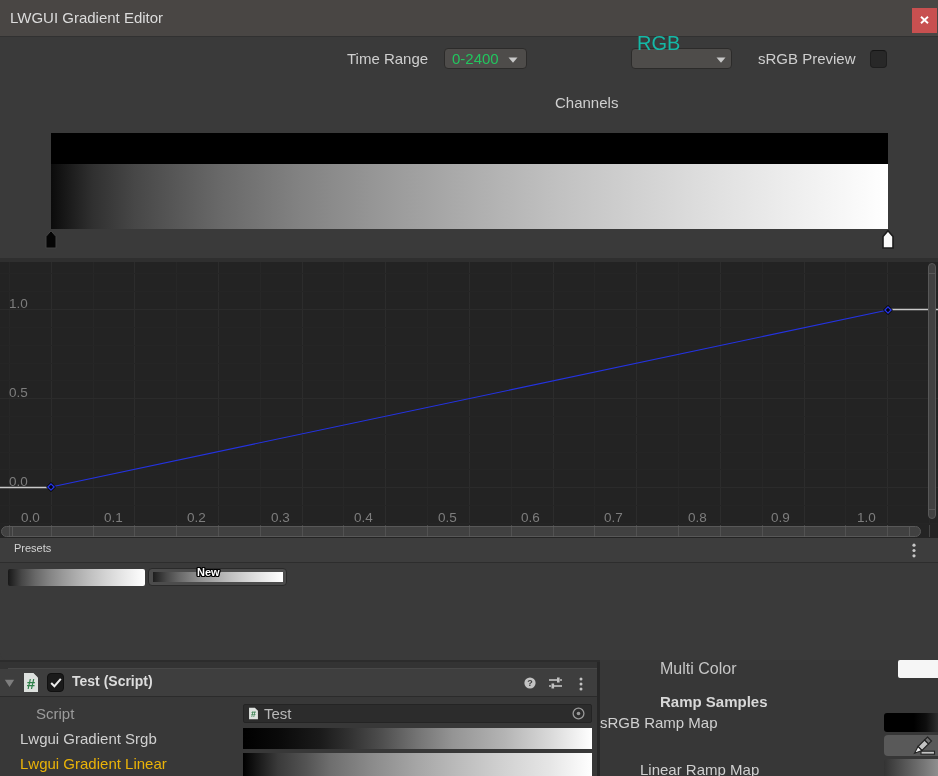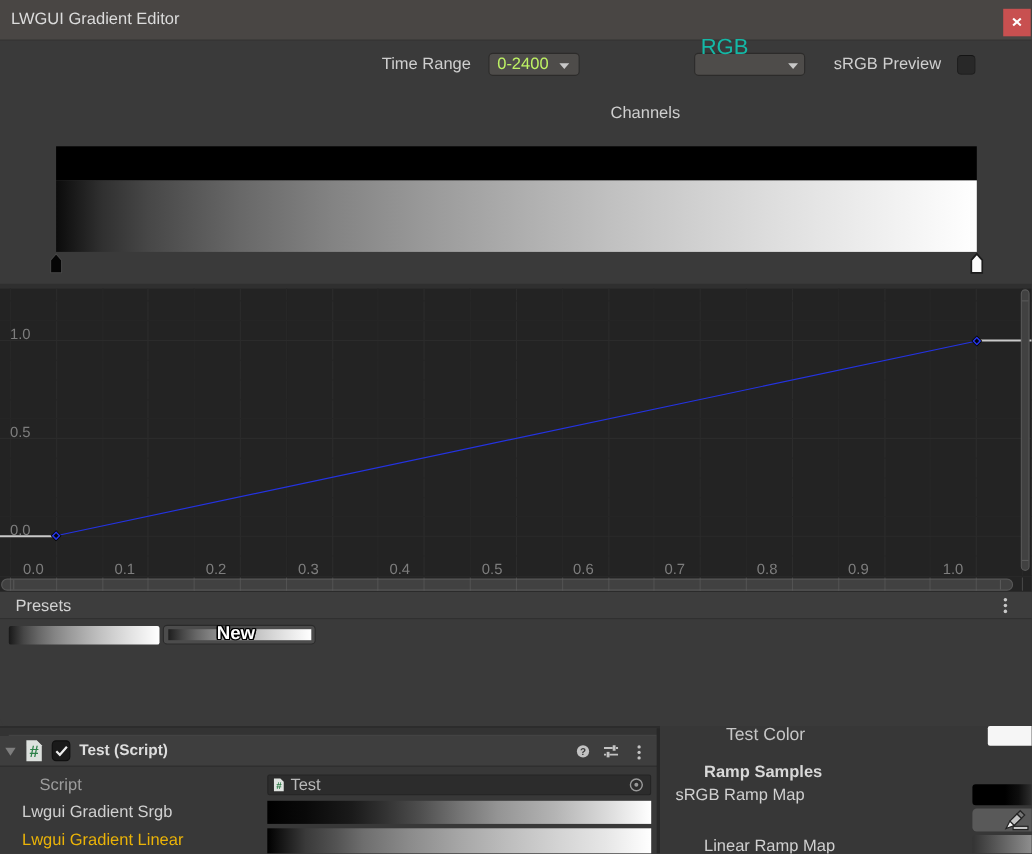--- a/index.html
+++ b/index.html
@@ -11,21 +11,21 @@
 
 <div class="abs" style="left:0;top:0;width:938px;height:36px;background:#494644;border-bottom:1px solid #313131;box-sizing:content-box;"></div>
 <div class="abs" style="left:10px;top:9px;font-size:15px;color:#dcdcdc;">LWGUI Gradient Editor</div>
 <div class="abs" style="left:912px;top:8px;width:25px;height:25px;background:#c85050;"></div>
 <svg class="abs" style="left:920px;top:16px;" width="9" height="8" viewBox="0 0 9 8">
   <path d="M1 0.8 L8 7.2 M8 0.8 L1 7.2" stroke="#fff" stroke-width="1.9"></path>
 </svg>
 
 <div class="abs" style="left:347px;top:50px;font-size:15px;color:#cfcfcf;">Time Range</div>
 <div class="abs" style="left:444px;top:48px;width:83px;height:21px;background:#4e4c4a;border:1px solid #2c2b2a;border-radius:4px;box-sizing:border-box;"></div>
-<div class="abs" style="left:452px;top:50px;font-size:15px;color:#bef264;">0-2400</div>
+<div class="abs" style="left:452px;top:50px;font-size:15px;color:#22c55e;">0-2400</div>
 <svg class="abs" style="left:507px;top:56px;" width="12" height="8" viewBox="0 0 12 8">
     <path d="M1.5 1.5 L10.5 1.5 L6 6.8 Z" fill="#c8c8c8"></path>
   </svg>
 
 <div class="abs" style="left:555px;top:50px;font-size:15px;color:#cfcfcf;margin-top:44px;">Channels</div>
 <div class="abs" style="left:631px;top:48px;width:101px;height:21px;background:#4e4c4a;border:1px solid #2c2b2a;border-radius:4px;box-sizing:border-box;"></div>
 <div class="abs" style="left:637px;top:32px;font-size:20px;color:#14b8a6;">RGB</div>
 <svg class="abs" style="left:715px;top:56px;" width="12" height="8" viewBox="0 0 12 8">
     <path d="M1.5 1.5 L10.5 1.5 L6 6.8 Z" fill="#c8c8c8"></path>
   </svg>
@@ -156,31 +156,31 @@
       <line x1="720.5" y1="1" x2="720.5" y2="13"></line>
     <line x1="762.5" y1="1" x2="762.5" y2="13"></line>
       <line x1="804.5" y1="1" x2="804.5" y2="13"></line>
     <line x1="845.5" y1="1" x2="845.5" y2="13"></line>
       <line x1="887.5" y1="1" x2="887.5" y2="13"></line>
     <line x1="929.5" y1="1" x2="929.5" y2="13"></line>
   </g>
 </svg>
 
 <div class="abs" style="left:0;top:538px;width:938px;height:25px;background:#3d3d3d;border-bottom:1px solid #2d2d2d;box-sizing:border-box;"></div>
-<div class="abs" style="left:14px;top:542px;font-size:15px;color:#d2d2d2;">Presets</div>
+<div class="abs" style="left:14px;top:542px;font-size:11px;color:#d2d2d2;">Presets</div>
 <svg class="abs" style="left:911px;top:543px;" width="6" height="15" viewBox="0 0 6 15">
   <circle cx="3" cy="2.2" r="1.6" fill="#c8c8c8"></circle>
     <circle cx="3" cy="7.5" r="1.6" fill="#c8c8c8"></circle>
     <circle cx="3" cy="12.8" r="1.6" fill="#c8c8c8"></circle>
 </svg>
 <div class="abs" style="left:0;top:563px;width:938px;height:97px;background:#3a3a3a;border-radius:0 0 0 7px;"></div>
 <div class="abs" style="left:8px;top:569px;width:137px;height:17px;background:linear-gradient(to right,#181818 0%,#474747 10%,#686868 20%,#838383 30%,#999999 40%,#adadad 50%,#c0c0c0 60%,#d1d1d1 70%,#e1e1e1 80%,#f0f0f0 90%,#ffffff 100%);border-radius:2px;"></div>
 <div class="abs" style="left:148px;top:568px;width:139px;height:18px;background:#4c4c4c;border:1px solid #2a2a2a;border-radius:4px;box-sizing:border-box;"></div>
 <div class="abs" style="left:153px;top:572px;width:130px;height:10px;background:linear-gradient(to right,#1e1e1e 0%,#474747 10%,#686868 20%,#838383 30%,#999999 40%,#adadad 50%,#c0c0c0 60%,#d1d1d1 70%,#e1e1e1 80%,#f0f0f0 90%,#ffffff 100%);"></div>
-<div class="abs" style="left:197px;top:566px;font-size:17px;font-weight:bold;color:#ffffff;text-shadow:-1.2px 0 0 #000,1.2px 0 0 #000,0 -1.2px 0 #000,0 1.2px 0 #000,-1px -1px 0 #000,1px 1px 0 #000,-1px 1px 0 #000,1px -1px 0 #000;">New</div>
+<div class="abs" style="left:197px;top:566px;font-size:11px;font-weight:bold;color:#ffffff;text-shadow:-1.2px 0 0 #000,1.2px 0 0 #000,0 -1.2px 0 #000,0 1.2px 0 #000,-1px -1px 0 #000,1px 1px 0 #000,-1px 1px 0 #000,1px -1px 0 #000;">New</div>
 
 <div class="abs" style="left:0;top:660px;width:938px;height:2px;background:#2c2c2c;"></div>
 <div class="abs" style="left:0;top:662px;width:600px;height:114px;background:#383838;"></div>
 <div class="abs" style="left:0;top:662px;width:597px;height:7px;background:#333333;"></div>
 <div class="abs" style="left:8px;top:668px;width:589px;height:1px;background:#484848;"></div>
 <div class="abs" style="left:0;top:669px;width:598px;height:28px;background:#3e3e3e;border-bottom:1px solid #2b2b2b;box-sizing:border-box;"></div>
 
 <svg class="abs" style="left:4px;top:679px;" width="11" height="9" viewBox="0 0 11 9">
     <path d="M0.8 0.8 L10.2 0.8 L5.5 8 Z" fill="#7e7e7e"></path>
   </svg>
@@ -230,24 +230,24 @@
 </svg>
 
 <div class="abs" style="left:20px;top:730px;font-size:15px;color:#d0d0d0;">Lwgui Gradient Srgb</div>
 <div class="abs" style="left:243px;top:728px;width:349px;height:21px;background:linear-gradient(to right,#000000 0%,#090909 10%,#1a1a1a 22%,#303030 30%,#4f4f4f 40%,#747474 50%,#949494 60%,#b4b4b4 75%,#d9d9d9 88%,#ffffff 100%);"></div>
 <div class="abs" style="left:20px;top:755px;font-size:15px;color:#eab308;">Lwgui Gradient Linear</div>
 <div class="abs" style="left:243px;top:753px;width:349px;height:23px;background:linear-gradient(to right,#000000 0%,#3a3a3a 10%,#535353 18%,#6e6e6e 25%,#8b8b8b 37%,#a6a6a6 50%,#bcbcbc 62%,#d2d2d2 75%,#e6e6e6 88%,#ffffff 100%);"></div>
 
 <div class="abs" style="left:597px;top:662px;width:3px;height:114px;background:#272727;"></div>
 
 <div class="abs" style="left:600px;top:660px;width:338px;height:116px;background:#373737;"></div>
-<div class="abs" style="left:660px;top:660px;font-size:16px;color:#c6c6c6;">Test Color</div>
+<div class="abs" style="left:660px;top:660px;font-size:16px;color:#c6c6c6;">Multi Color</div>
 <div class="abs" style="left:898px;top:660px;width:40px;height:18px;background:#f6f6f6;border-radius:2px 0 0 2px;"></div>
-<div class="abs" style="left:640px;top:693px;font-size:15px;font-weight:bold;color:#d8d8d8;">Ramp Samples</div>
-<div class="abs" style="left:614px;top:714px;font-size:15px;color:#d0d0d0;">sRGB Ramp Map</div>
+<div class="abs" style="left:660px;top:693px;font-size:15px;font-weight:bold;color:#d8d8d8;">Ramp Samples</div>
+<div class="abs" style="left:600px;top:714px;font-size:15px;color:#d0d0d0;">sRGB Ramp Map</div>
 <div class="abs" style="left:884px;top:713px;width:54px;height:19px;border-radius:3px 0 0 3px;background:linear-gradient(to right,#000 0%,#000 55%,#0e0e0e 78%,#2e2e2e 100%);"></div>
 <div class="abs" style="left:884px;top:735px;width:54px;height:21px;background:#595959;border-radius:4px 0 0 4px;"></div>
 <svg class="abs" style="left:884px;top:735px;" width="54" height="21" viewBox="0 0 54 21">
   <polygon points="43.5,2 47.5,6 44.5,9 40.5,5" fill="#757575" stroke="#232323" stroke-width="1.2"></polygon>
   <polygon points="40.5,5 44.5,9 38,15.5 34,11.5" fill="#c4c4c4" stroke="#232323" stroke-width="1.2"></polygon>
   <polygon points="34,11.5 38,15.5 30.5,18.3" fill="#f4f4f4" stroke="#232323" stroke-width="1.1"></polygon>
   <rect x="37" y="16.2" width="13.5" height="3" fill="#c4c4c4" stroke="#232323" stroke-width="1.1"></rect>
 </svg>
 <div class="abs" style="left:884px;top:759px;width:54px;height:17px;border-radius:3px 0 0 0;background:linear-gradient(to right,#333333,#8e8e8e);"></div>
 <div class="abs" style="left:640px;top:761px;font-size:15px;color:#d0d0d0;">Linear Ramp Map</div>

